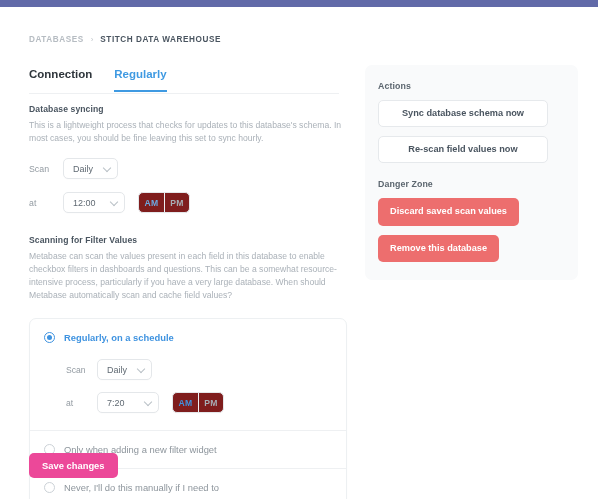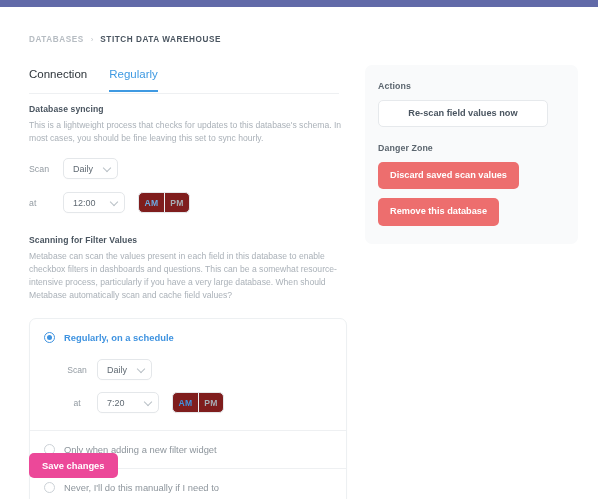--- a/index.html
+++ b/index.html
@@ -71,21 +71,21 @@
   .tabs {
     position: absolute;
     top: 62px;
     left: 29px;
     display: flex;
     gap: 22px;
     align-items: flex-end;
   }
   .tab {
     font-size: 11.5px;
-    font-weight: 400;
+    font-weight: 700;
     color: #2e353b;
     padding-bottom: 9px;
     border-bottom: 2.5px solid transparent;
     cursor: pointer;
     line-height: 1;
   }
   .tab.active {
     color: #3f9ae2;
     border-bottom-color: #3f9ae2;
   }
@@ -197,21 +197,20 @@
     width: 318px;
     border: 1px solid #edf0f2;
     border-radius: 7px;
     background: #ffffff;
     box-shadow: 0 1px 2px rgba(0,0,0,0.018);
     overflow: hidden;
   }
   .option {
     padding: 13px 0 13px 14px;
     cursor: pointer;
-    text-align: center;
   }
   .option + .option { border-top: 1px solid #eef0f2; }
 
   .option-head {
     display: flex;
     align-items: center;
     gap: 9px;
   }
   .radio {
     width: 11px;
@@ -411,20 +410,21 @@
         </div>
 
       </div>
     </div>
   </div>
 
   <button class="save-btn">Save changes</button>
 
   <div class="sidebar">
     <div class="side-heading">Actions</div>
+    <button class="ghost-btn">Sync database schema now</button>
     <button class="ghost-btn">Re-scan field values now</button>
 
     <div class="side-heading danger">Danger Zone</div>
     <button class="danger-btn">Discard saved scan values</button>
     <button class="danger-btn">Remove this database</button>
   </div>
 
 </div>
 
 </body></html>

